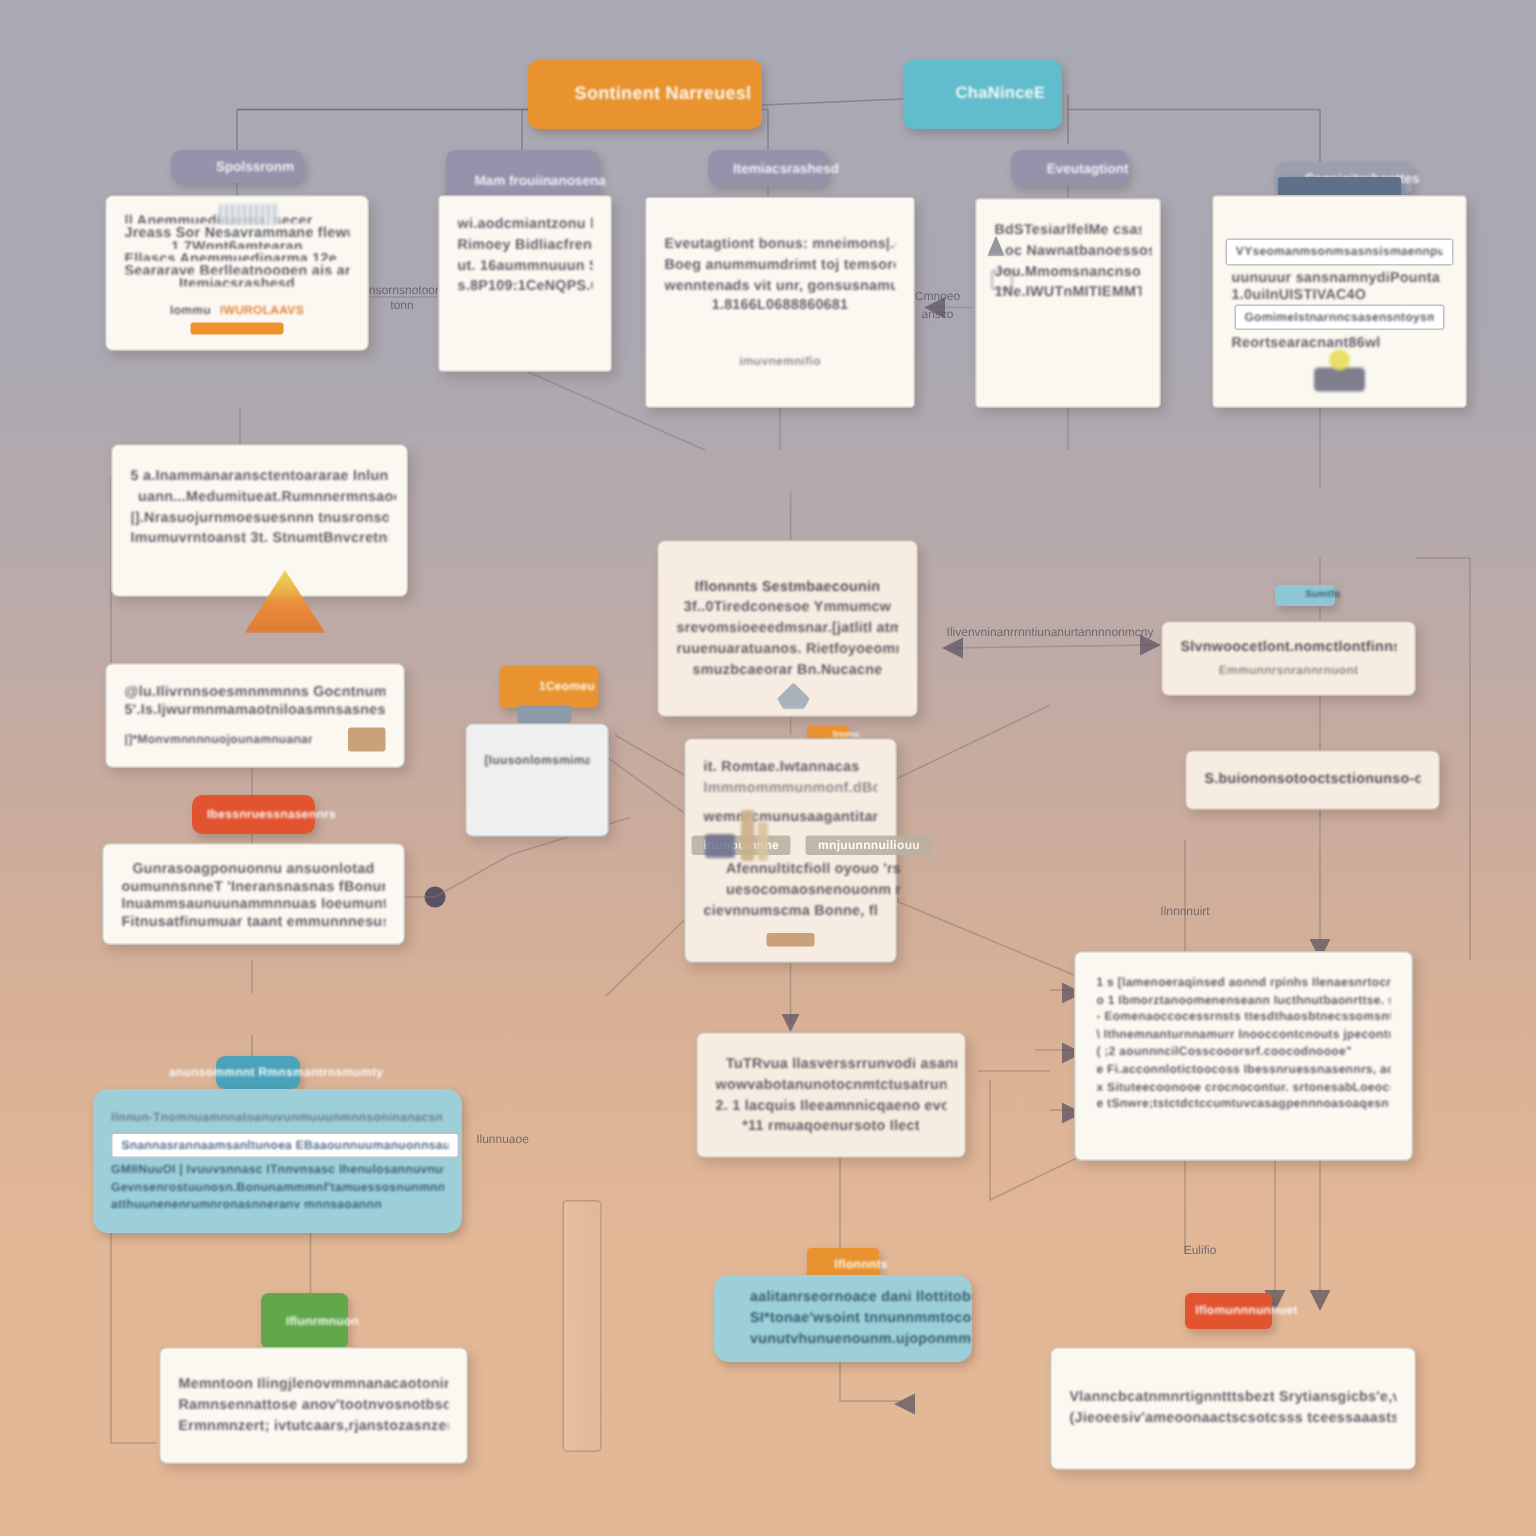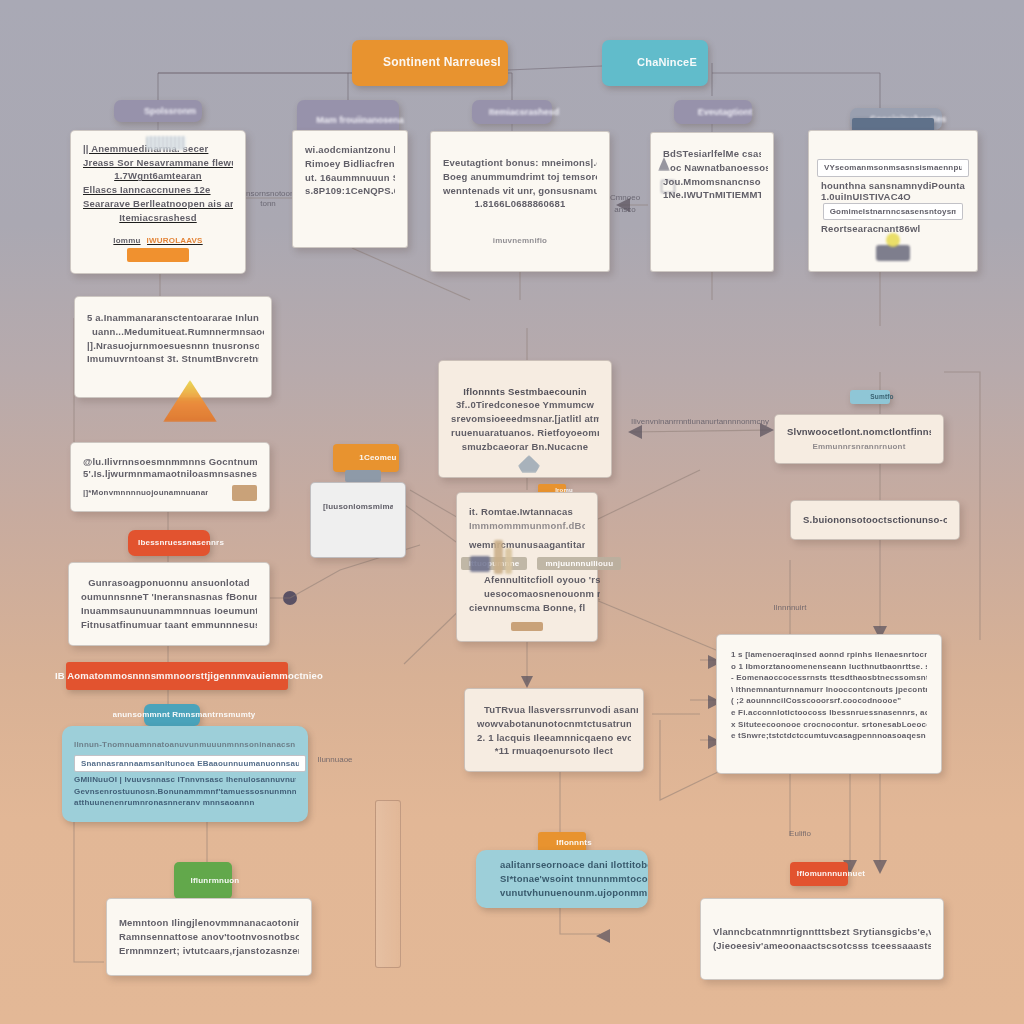--- a/index.html
+++ b/index.html
@@ -237,25 +237,25 @@
   <div class="node pill purple" style="left:472px;top:100px;width:80px;height:24px;">
     <span class="hdrlabel">Itemiacsrashesd</span>
   </div>
   <div class="node pill purple" style="left:674px;top:100px;width:78px;height:24px;">
     <span class="hdrlabel">Eveutagtiont</span>
   </div>
   <div class="node pill" style="left:850px;top:108px;width:92px;height:22px;background:#9aa0b0;">
     <span class="hdrlabel">Consinitrabenttes</span>
   </div>
 
-  <div class="node card" style="left:70px;top:130px;width:176px;height:144px;justify-content:center;text-decoration:underline;">
+  <div class="node card" style="left:70px;top:130px;width:176px;height:104px;justify-content:center;">
     <span class="tx l" style="width:100%">|| Anemmuedinarma. secer</span>
     <span class="tx" style="width:100%">Jreass Sor Nesavrammane flewurcee.</span>
     <span class="tx" style="width:100%">1.7Wgnt6amtearan</span>
-    <span class="tx l" style="width:100%">Ellascs Ianncaccnunes 12e</span>
+    <span class="tx l" style="width:100%">Ellascs Anemmuedinarma 12e</span>
     <span class="tx" style="width:100%">Seararave Berlleatnoopen ais ar 1</span>
     <span class="tx" style="width:100%">Itemiacsrashesd</span>
     <div style="display:flex;align-items:center;gap:6px;margin-top:10px;width:100%;justify-content:center;">
       <span class="tx sm">Iommu</span>
       <span class="tx sm" style="color:#e0751f;font-weight:700;">IWUROLAAVS</span>
     </div>
     <div class="orangeblock" style="width:62px;height:14px;margin-top:2px;"></div>
   </div>
   <div class="icon" style="position:absolute;left:146px;top:136px;width:40px;height:14px;background:repeating-linear-gradient(90deg,#b9c3cc 0 2px,#e8eef2 2px 4px);opacity:.8;border-radius:2px;"></div>
 
@@ -283,21 +283,21 @@
   <div class="icon" style="position:absolute;left:658px;top:157px;width:12px;height:14px;background:#6d6d7c;clip-path:polygon(50% 0,100% 100%,0 100%);opacity:.7;"></div>
   <div class="icon" style="position:absolute;left:661px;top:180px;width:12px;height:11px;border:1.4px solid #77778a;border-radius:1px;opacity:.75;"></div>
 
   <div class="node" style="left:852px;top:118px;width:82px;height:34px;background:#5f718a;border-radius:2px;box-shadow:1px 2px 4px rgba(60,50,50,.3);display:flex;align-items:flex-end;justify-content:center;padding-bottom:3px;">
     <span class="tx w sm">Consinitrabenttes</span>
   </div>
   <div class="node card sq" style="left:808px;top:130px;width:170px;height:142px;justify-content:flex-start;padding-top:26px;">
     <div class="subbar" style="width:96%;">
       <span class="tx sm">VYseomanmsonmsasnsismaennpuoe:</span>
     </div>
-    <span class="tx l" style="width:100%">hounthna sansnamnydiPounta</span>
+    <span class="tx l" style="width:100%">uunuuur sansnamnydiPounta</span>
     <span class="tx l" style="width:100%">1.0uiInUISTIVAC4O</span>
     <div class="subbar" style="width:88%;">
       <span class="tx sm">GomimeIstnarnncsasensntoysmw</span>
     </div>
     <span class="tx l" style="width:100%">Reortsearacnant86wl</span>
     <div class="icon" style="width:34px;height:20px;margin-top:12px;background:#7e7e8d;border-radius:3px;position:relative;">
       <div style="position:absolute;left:10px;top:-12px;width:14px;height:14px;background:#e8dc5a;border-radius:50%;opacity:.9;"></div>
     </div>
   </div>
 
@@ -325,30 +325,27 @@
     <div style="display:flex;align-items:center;gap:24px;margin-top:6px;width:100%;">
       <span class="tx sm">|]*Monvmnnnnuojounamnuanannns</span>
       <span class="tanblock" style="width:28px;height:16px;display:inline-block;"></span>
     </div>
   </div>
 
   <div class="node pill red" style="left:128px;top:530px;width:82px;height:26px;">
     <span class="tx w sm">Ibessnruessnasennrs</span>
   </div>
 
-  <div class="node card" style="left:68px;top:562px;width:202px;height:84px;">
+  <div class="node card" style="left:68px;top:562px;width:202px;height:68px;">
     <span class="tx" style="width:100%">Gunrasoagponuonnu  ansuonlotad</span>
     <span class="tx" style="width:100%">oumunnsnneT 'Ineransnasnas  fBonunuas</span>
     <span class="tx" style="width:100%">Inuammsaunuunammnnuas  Ioeumuntumunnuannnnses</span>
     <span class="tx" style="width:100%">Fitnusatfinumuar taant emmunnnesuseusnly   anu iflecinn</span>
   </div>
 
-  <div class="node pill red" style="left:66px;top:662px;width:222px;height:28px;border-radius:3px;">
-    <span class="tx w">IB  Aomatommosnnnsmmnoorsttjigennmvauiemmoctnieo</span>
-  </div>
 
   <div class="node pill tealbox2" style="left:144px;top:704px;width:56px;height:22px;background:#4aa3bb;">
     <span class="tx w sm">anunsommnnt  Rmnsmantrnsmumty</span>
   </div>
 
   <div class="node pill tealbox" style="left:62px;top:726px;width:246px;height:96px;align-items:flex-start;padding:10px 12px;box-sizing:border-box;">
     <span class="tx sm l" style="width:100%;opacity:.6">Ilnnun-Tnomnuamnnatoanuvunmuuunmnnsoninanacsnronanus</span>
     <div class="subbar" style="width:98%;margin-top:4px;">
       <span class="tx sm blue">Snannasrannaamsanltunoea    EBaaounnuumanuonnsaunsSannoaty</span>
     </div>

